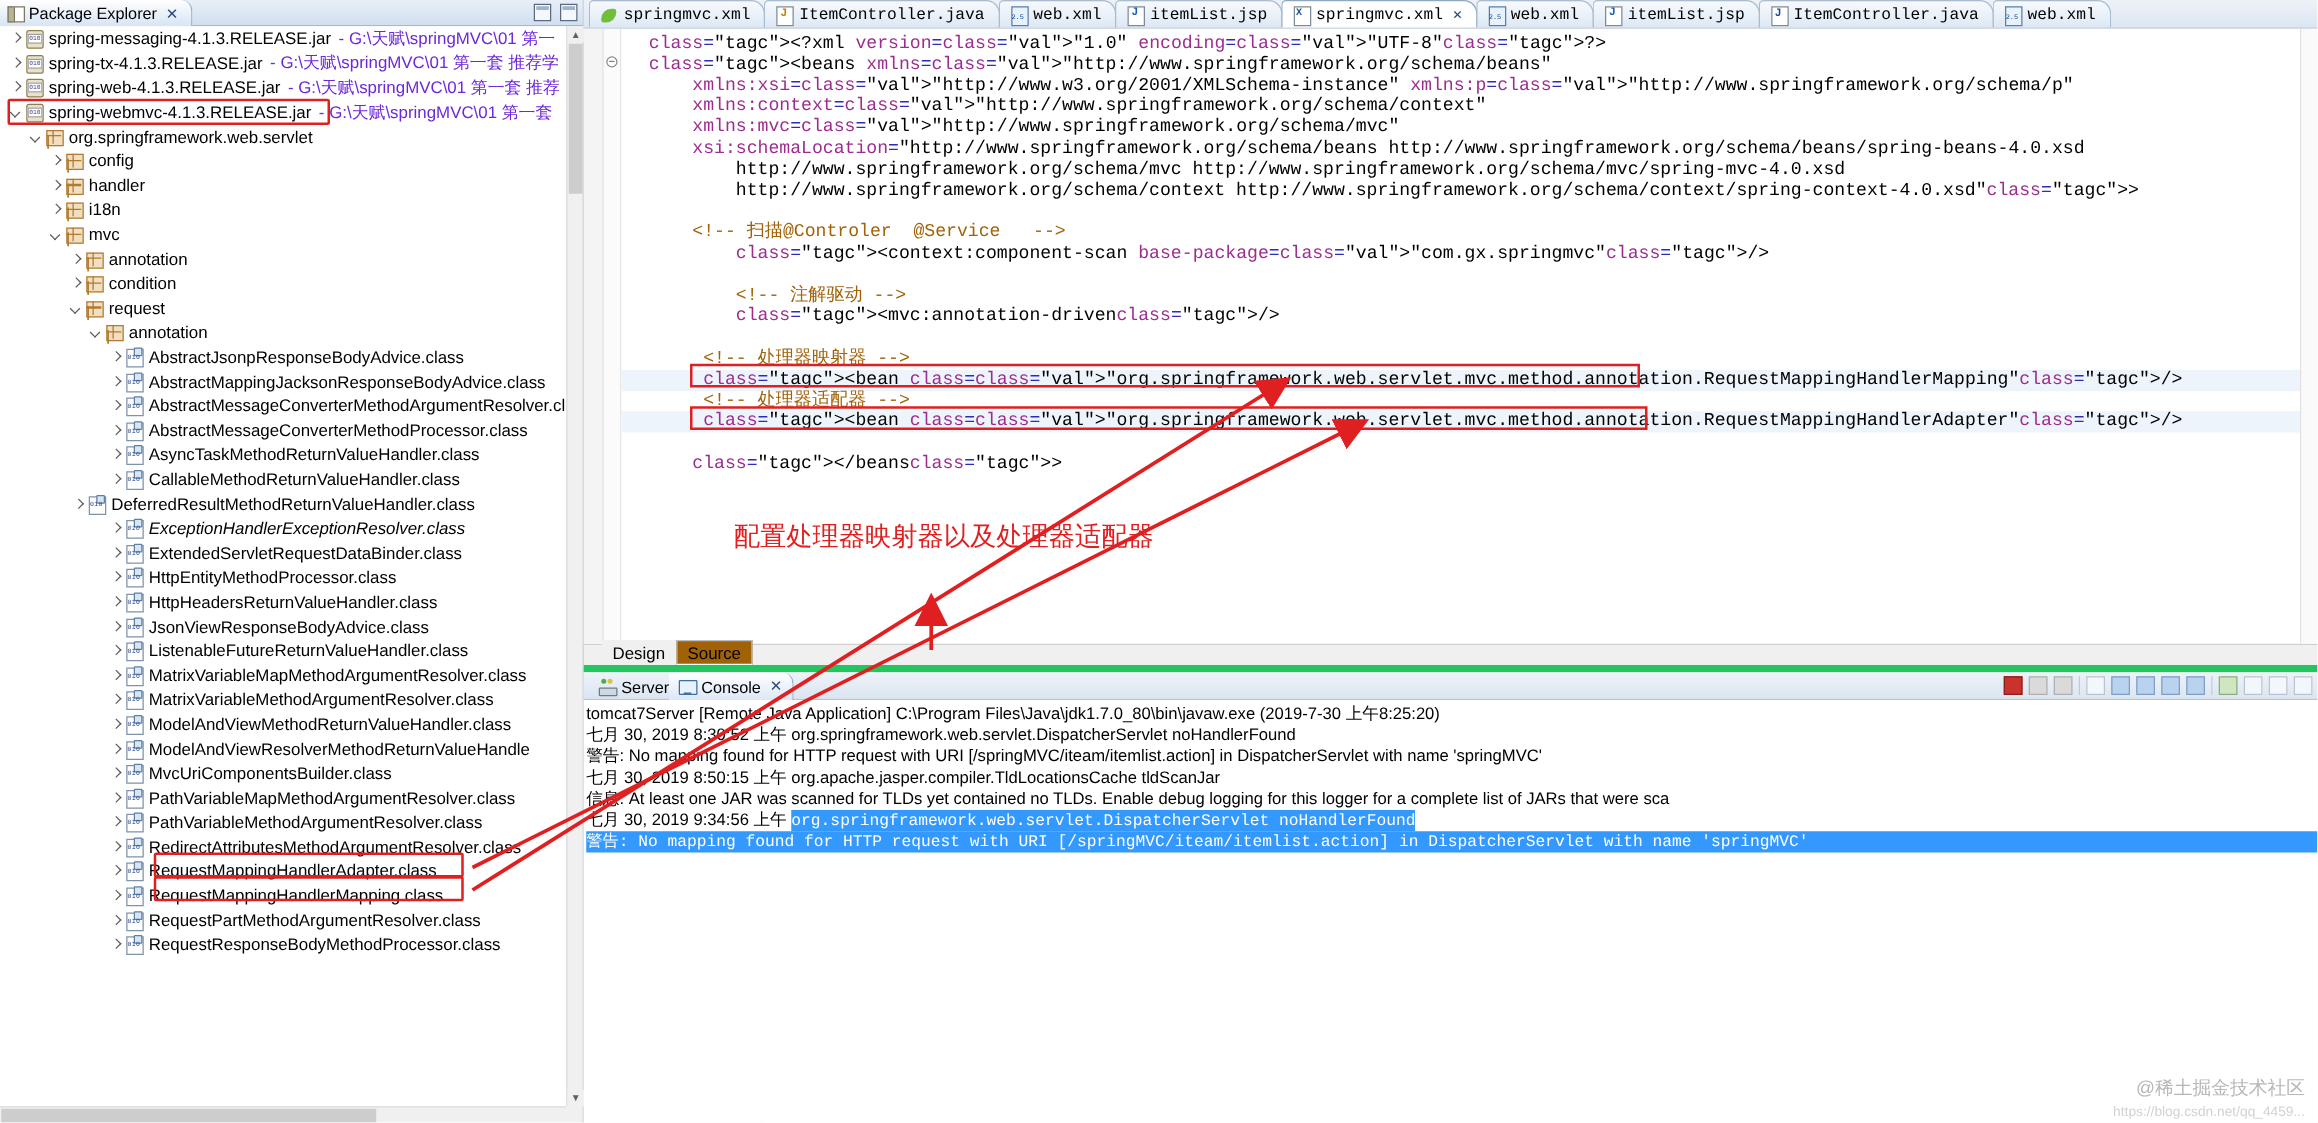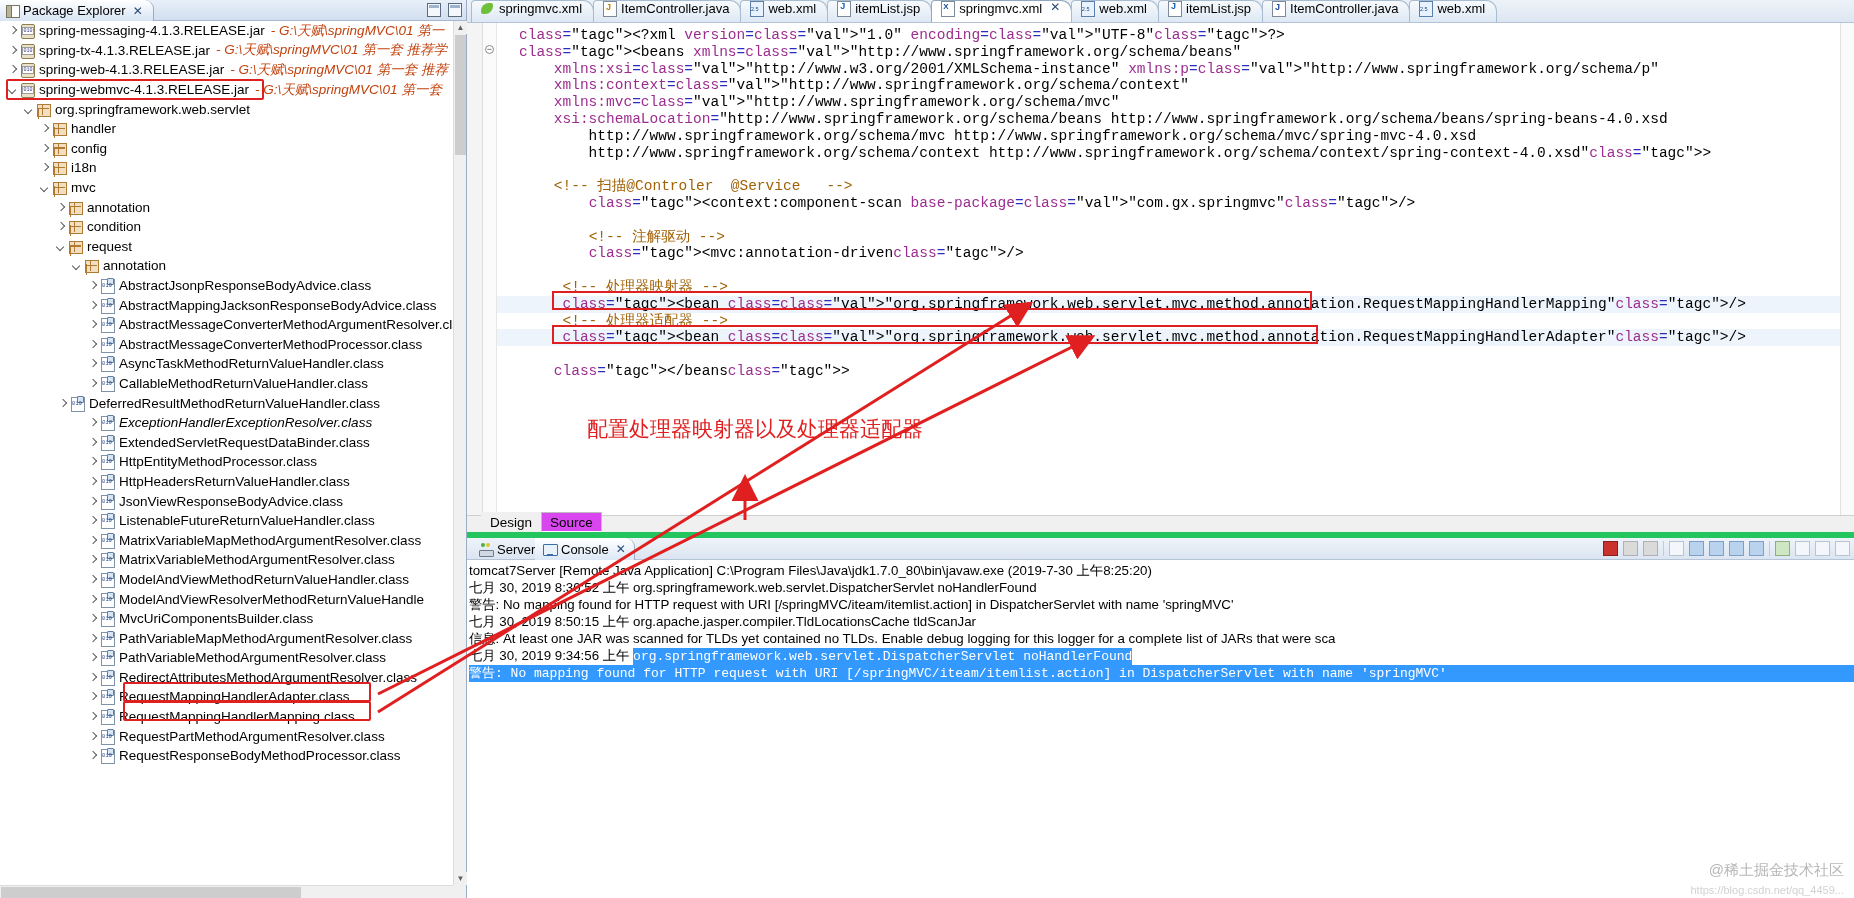--- a/index.html
+++ b/index.html
@@ -115,21 +115,21 @@
   .ico-class::after {
     content: "010"; position: absolute; left: 3px; top: 5px;
     font-size: 5.2px; color: #21418c; font-family: "Liberation Mono", monospace;
     letter-spacing: 0.3px; line-height: 6px;
   }
   .ico-class i {
     position: absolute; left: 8px; top: 0px; width: 7px; height: 7px;
     background: #d8e5f2; border: 1px solid #5f7fa3; border-radius: 1px;
   }
   .lbl { color: #000; }
-  .lbl-dim { color: #c2410c; margin-left: 6px; font-style: italic; }
+  .lbl-dim { color: #6d28d9; margin-left: 6px; }
   .redbox {
     position: absolute; border: 2px solid #e02020; border-radius: 2px;
     pointer-events: none;
   }
 
   
   .sb-v {
     position: absolute; right: 0; top: 21px; width: 13px; bottom: 13px;
     background: #f0f0f0; border-left: 1px solid #dcdcdc;
   }
@@ -154,27 +154,28 @@
   }
   
   #editor-tabs {
     position: relative; height: 23px;
     background: linear-gradient(#edf2f8, #dce6f2);
     border-bottom: 1px solid #b4c4d6;
     display: flex; align-items: flex-end;
     padding-left: 4px;
   }
   .etab {
-    height: 22px; display: flex; gap: 5px;
+    height: 22px; display: flex; align-items: center; gap: 5px;
     padding: 0 11px 0 8px;
     border: 1px solid #a9bccf; border-bottom: none;
     border-top-left-radius: 4px; border-top-right-radius: 11px;
     background: linear-gradient(#f7fafd, #dde8f4);
     font-size: 13px; white-space: nowrap; margin-right: -1px;
     color: #000;
+    font-family: Liberation Mono, monospace;
   }
   .etab.active {
     background: #ffffff;
     border-color: #8fa8c0;
     font-weight: normal;
   }
   .file-ic { width: 14px; height: 14px; position: relative; flex: 0 0 14px; }
   .fi-xml::before {
     content:""; position:absolute; left:1px; top:0; width:12px; height:14px;
     background:#ffffff; border:1px solid #7d8a97;
@@ -255,21 +256,21 @@
   
   #ds-tabs {
     position: absolute; left: 0; top: 516px; right: 0; height: 22px;
     background: #f0f0f0; border-bottom: 6px solid #22c55e;
     display: flex; align-items: flex-end; padding-left: 14px;
   }
   .dstab {
     height: 20px; line-height: 20px; padding: 0 8px; font-size: 13.5px;
     background: #f0f0f0; border: 1px solid transparent;
   }
-  .dstab.active { background: #d946ef; border: 1px solid #bdbdbd; border-bottom-color: #fff; }
+  .dstab.active { background: #a16207; border: 1px solid #bdbdbd; border-bottom-color: #fff; }
 
   
   #bottom {
     position: absolute; left: 0; top: 538px; right: 0; bottom: 0;
     background: #ffffff;
   }
   #bottom-tabbar {
     position: relative; height: 22px;
     background: linear-gradient(#eef3f9, #dbe5f1);
     border-bottom: 1px solid #b5c5d7;
@@ -370,28 +371,28 @@
           <span class="ico ico-pkg">
             <i></i>
           </span>
           <span class="lbl">org.springframework.web.servlet</span>
         </div>
         <div class="row" style="padding-left: 38px;">
           <span class="arrow collapsed"></span>
           <span class="ico ico-pkg">
             <i></i>
           </span>
+          <span class="lbl">config</span>
+        </div>
+        <div class="row" style="padding-left: 38px;">
+          <span class="arrow collapsed"></span>
+          <span class="ico ico-pkg">
+            <i></i>
+          </span>
           <span class="lbl">handler</span>
-        </div>
-        <div class="row" style="padding-left: 38px;">
-          <span class="arrow collapsed"></span>
-          <span class="ico ico-pkg">
-            <i></i>
-          </span>
-          <span class="lbl">config</span>
         </div>
         <div class="row" style="padding-left: 38px;">
           <span class="arrow collapsed"></span>
           <span class="ico ico-pkg">
             <i></i>
           </span>
           <span class="lbl">i18n</span>
         </div>
         <div class="row" style="padding-left: 38px;">
           <span class="arrow expanded"></span>

